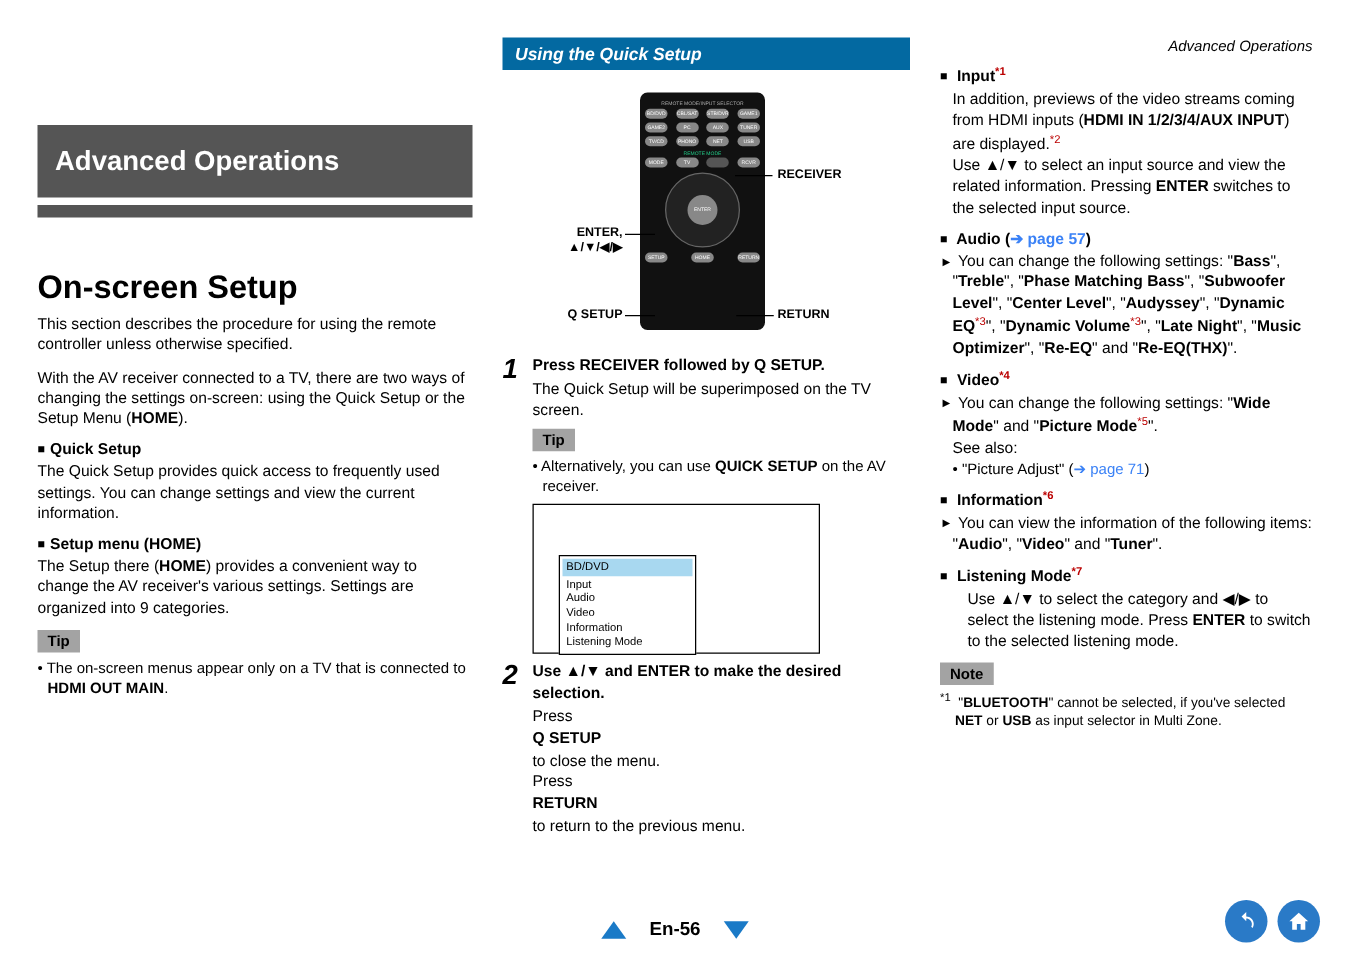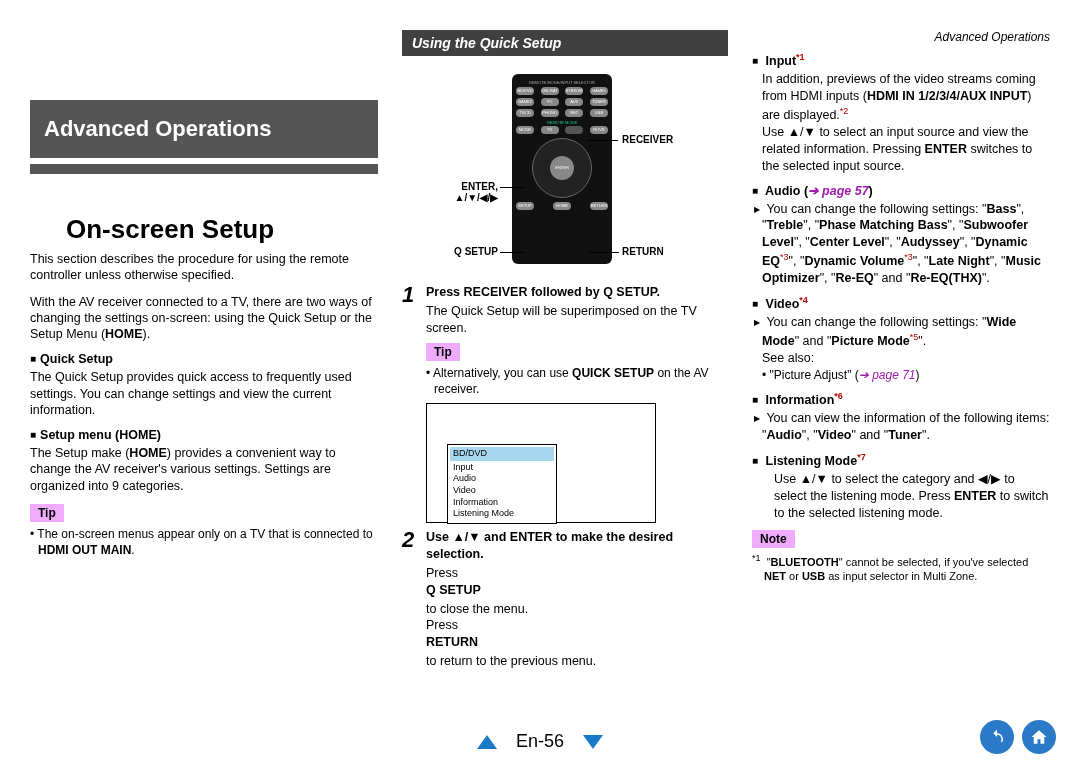--- a/index.html
+++ b/index.html
@@ -39,54 +39,53 @@
   }
   .gray-block {
     background: #555;
     height: 10px;
     margin-bottom: 40px;
   }
   h1.section {
     font-size: 26px;
     font-weight: bold;
     margin-bottom: 6px;
-    margin-left: 36px;
   }
   p { line-height: 1.3; margin-bottom: 10px; }
   .bold { font-weight: bold; }
   .sub-head {
     font-weight: bold;
     margin-bottom: 3px;
     font-size: 12.5px;
   }
   .sub-head::before {
     content: "■";
     font-size: 10px;
     margin-right: 4px;
     vertical-align: 1px;
   }
   .tip-box {
-    background: #f0abfc;
+    background: #a3a3a3;
     display: inline-block;
     padding: 2px 8px;
     font-weight: bold;
     font-size: 12px;
     margin-bottom: 4px;
   }
   .bullet {
     font-size: 12px;
     line-height: 1.35;
     margin-left: 8px;
     text-indent: -8px;
     margin-bottom: 6px;
   }
   .bullet::before { content: "• "; }
 
   .col2-header {
-    background: #404040;
+    background: #0369a1;
     color: #fff;
     font-weight: bold;
     font-style: italic;
     padding: 5px 10px;
     font-size: 14px;
     margin-bottom: 10px;
   }
 
   .remote-wrap {
     position: relative;
@@ -220,28 +219,28 @@
   .c3-item { margin-bottom: 8px; }
   .c3-body {
     font-size: 12.5px;
     line-height: 1.35;
     margin-left: 10px;
     text-indent: -8px;
   }
   .c3-body-plain { font-size: 12.5px; line-height: 1.35; margin-left: 10px; }
   .c3-body::before { content: "▶"; font-size: 8px; margin-right: 3px; vertical-align: 1px; }
   .sup { color: #b00; font-size: 9px; vertical-align: super; }
-  .link { color: #a21caf; font-style: italic; }
+  .link { color: #3b82f6; }
 
   .page-footer {
     position: absolute;
     left: 0; right: 0; bottom: 12px;
     text-align: center;
-    font-weight: normal;
-    font-size: 18px;
+    font-weight: bold;
+    font-size: 15px;
   }
   .nav-tri {
     display: inline-block;
     width: 0; height: 0;
     border-left: 10px solid transparent;
     border-right: 10px solid transparent;
     vertical-align: middle;
     margin: 0 14px;
   }
   .tri-up { border-bottom: 14px solid #1a7ac7; }
@@ -277,21 +276,21 @@
     <p>This section describes the procedure for using the remote controller unless otherwise specified.</p>
     <p>
       <span>With the AV receiver connected to a TV, there are two ways of changing the settings on-screen: using the Quick Setup or the Setup Menu (</span><span class="bold">HOME</span><span>).</span>
     </p>
 
     <div class="sub-head">Quick Setup</div>
     <p>The Quick Setup provides quick access to frequently used settings. You can change settings and view the current information.</p>
 
     <div class="sub-head">Setup menu (HOME)</div>
     <p>
-      <span>The Setup make (</span><span class="bold">HOME</span><span>) provides a convenient way to change the AV receiver's various settings. Settings are organized into 9 categories.</span>
+      <span>The Setup there (</span><span class="bold">HOME</span><span>) provides a convenient way to change the AV receiver's various settings. Settings are organized into 9 categories.</span>
     </p>
 
     <div class="tip-box">Tip</div>
     <div class="bullet">
       <span>The on-screen menus appear only on a TV that is connected to </span><span class="bold">HDMI OUT MAIN</span><span>.</span>
     </div>
   </div>
 
   <div class="col col2">
     <div class="col2-header">Using the Quick Setup</div>

